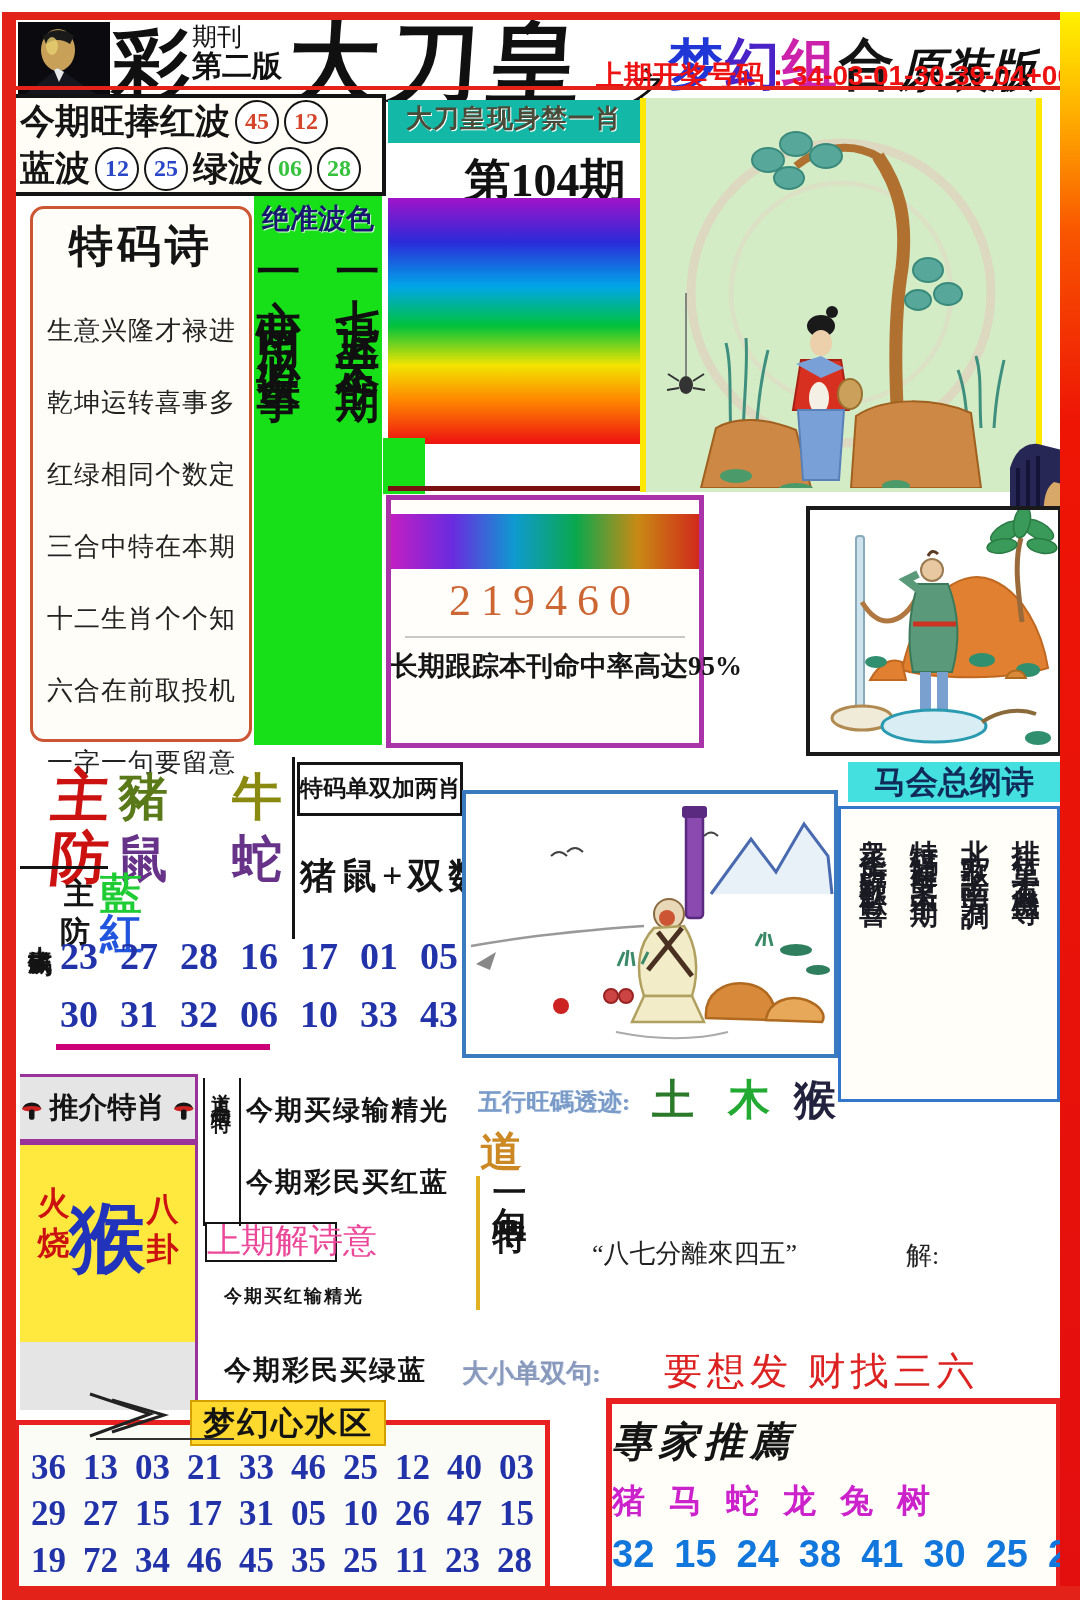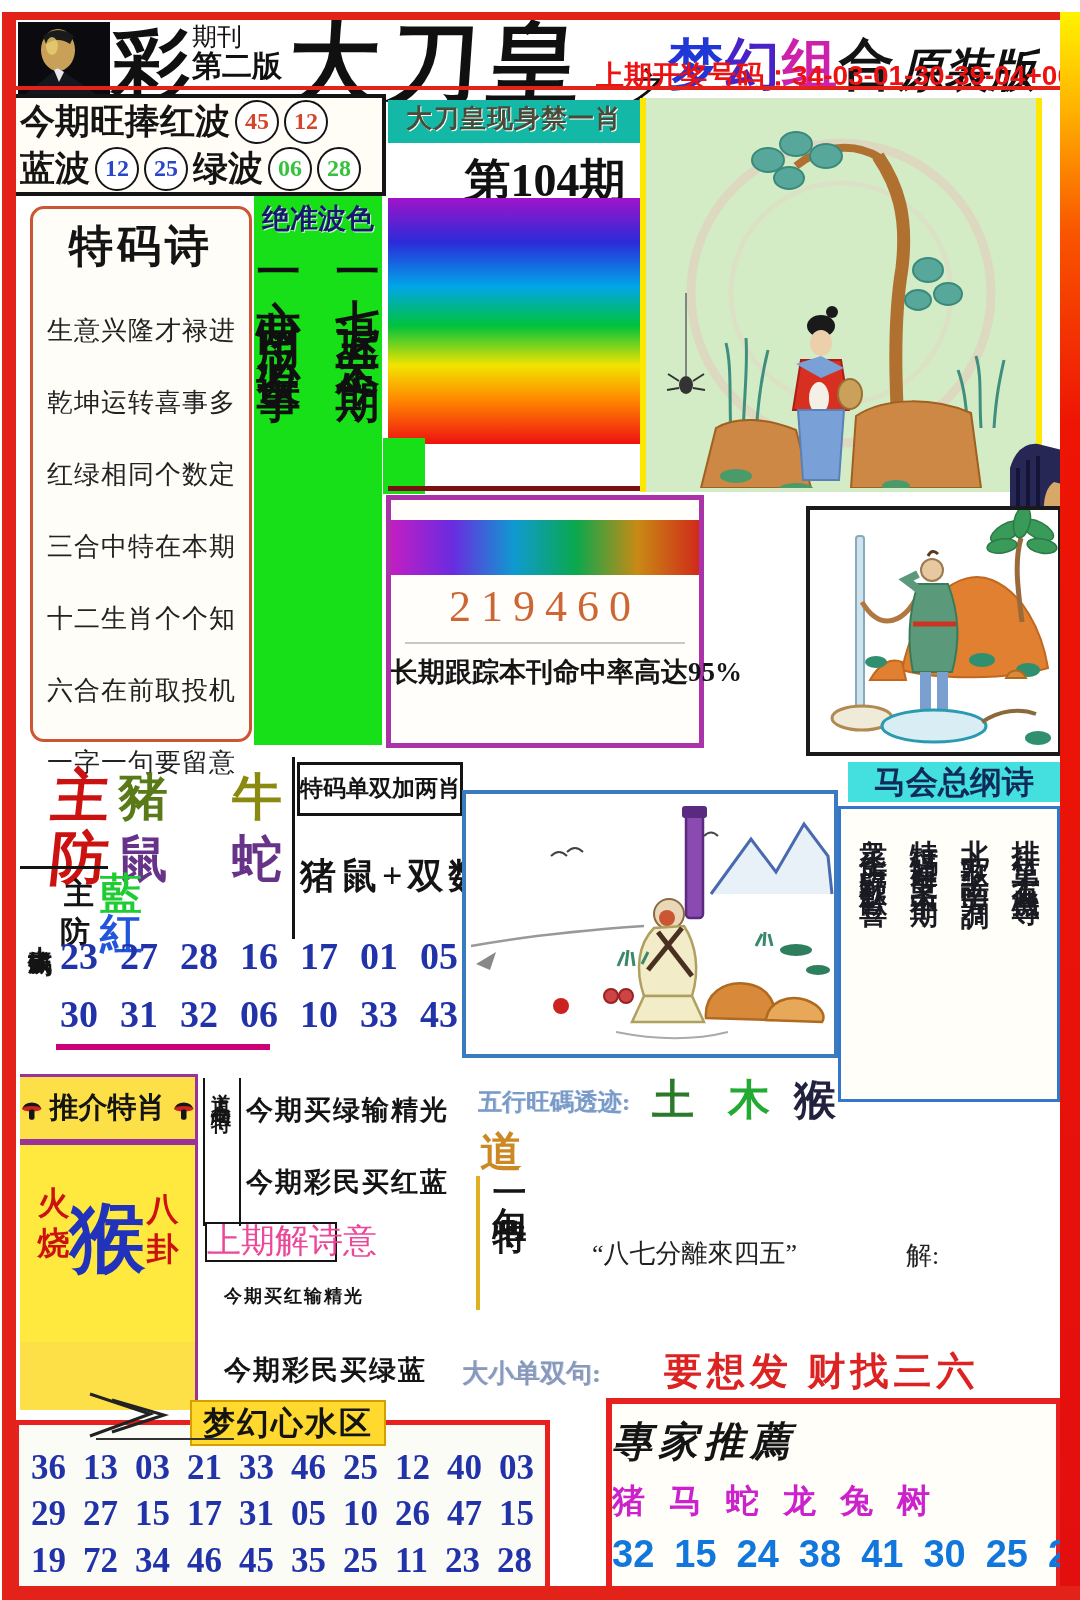--- a/index.html
+++ b/index.html
@@ -55,21 +55,21 @@
 
   
   .banner{left:388px;top:100px;width:252px;height:43px;background:#14b8a6;text-align:center;line-height:38px;
           font-size:26px;font-weight:bold;color:#4a4a38;text-shadow:1px 1px 0 #ffffff;letter-spacing:1px;}
   .issue{left:388px;top:150px;width:314px;text-align:center;font-size:46px;font-weight:bold;color:#111;}
   .rooster{left:388px;top:198px;width:314px;text-align:center;font-size:205px;line-height:1.2;font-weight:bold;
            background:linear-gradient(180deg,#a013c9 0%,#2b2bd9 18%,#00a6e8 36%,#00c23c 52%,#f2e400 68%,#ff8800 82%,#ee1111 100%);}
   .green-wedge{left:383px;top:438px;width:42px;height:56px;background:#18e018;}
   .dark-line{left:388px;top:486px;width:312px;height:5px;background:#7a1010;}
   .liuwei{left:386px;top:495px;width:318px;height:253px;border:5px solid #aa33aa;background:#fffefb;box-sizing:border-box;}
-  .liuwei-title{margin-top:20px;text-align:center;font-size:41px;font-weight:bold;letter-spacing:2px;
+  .liuwei-title{margin-top:14px;text-align:center;font-size:41px;font-weight:bold;letter-spacing:2px;
            background:linear-gradient(90deg,#c21ec2,#6a2be0,#0f9ad0,#0aa84e,#c88a14,#d12a1a);}
   .liuwei-nums{margin-top:6px;text-align:center;font-size:44px;color:#cc6633;letter-spacing:10px;}
   .liuwei-div{width:280px;height:2px;background:#c8c8c8;margin:10px auto 0 auto;}
   .liuwei-footer{margin-top:10px;text-align:center;font-size:27px;font-weight:bold;color:#151515;}
 
   
   .lady{left:640px;top:98px;width:402px;height:394px;background:#d4ecc6;
         border-left:6px solid #ffe800;border-right:6px solid #ffe800;box-sizing:border-box;}
   .fragment{left:1004px;top:438px;width:58px;height:80px;}
   .manpole{left:806px;top:506px;width:256px;height:250px;border:4px solid #1a1a1a;background:#ffffff;box-sizing:border-box;}
@@ -103,21 +103,21 @@
 
   
   .win-label{left:24px;top:926px;writing-mode:vertical-rl;text-orientation:upright;font-size:24px;font-weight:bold;
              color:#141414;letter-spacing:2px;height:130px;}
   .win-row1{left:60px;top:934px;display:flex;gap:22px;font-size:38px;font-weight:bold;color:#2233aa;}
   .win-row2{left:60px;top:992px;display:flex;gap:22px;font-size:38px;font-weight:bold;color:#2233aa;}
   .win-underline{left:56px;top:1044px;width:214px;height:6px;background:#cc0077;}
 
   
   .tuijie{left:20px;top:1074px;width:178px;height:336px;border-top:3px solid #993399;border-right:3px solid #993399;
-          background:#fde047;box-sizing:border-box;}
+          background:#e5e5e5;box-sizing:border-box;}
   .tj-header{height:62px;display:flex;align-items:center;justify-content:center;gap:6px;
              font-size:29px;font-weight:bold;color:#141414;}
   .tj-div{height:3px;background:#993399;}
   .tj-animals{height:68px;line-height:68px;padding-left:8px;font-size:30px;font-weight:bold;color:#bb22bb;font-style:italic;}
   .tj-yellow{position:relative;height:197px;background:#ffe93e;}
   .tj-fire{position:absolute;left:12px;top:16px;writing-mode:vertical-rl;text-orientation:upright;
            font-size:32px;font-weight:bold;color:#cc1111;letter-spacing:40px;}
   .tj-big{position:absolute;left:50%;top:50%;transform:translate(-50%,-54%);font-size:76px;font-weight:bold;color:#2233bb;}
   .tj-bagua{position:absolute;right:10px;top:22px;writing-mode:vertical-rl;text-orientation:upright;
             font-size:32px;font-weight:bold;color:#cc1111;letter-spacing:40px;}
@@ -139,21 +139,21 @@
   .wx-v1{left:652px;top:1072px;font-size:42px;font-weight:bold;color:#2a7a2a;}
   .wx-v2{left:728px;top:1072px;font-size:42px;font-weight:bold;color:#22aa33;}
   .wx-v3{left:794px;top:1072px;font-size:42px;font-weight:bold;color:#22223f;}
   .wx-dao{left:480px;top:1124px;font-size:42px;font-weight:bold;color:#cc8822;}
   .wx-yline{left:476px;top:1176px;width:4px;height:134px;background:#e0b020;}
   .wx-vert{left:486px;top:1174px;writing-mode:vertical-rl;text-orientation:upright;font-size:34px;font-weight:bold;
            color:#141414;letter-spacing:6px;}
   .wx-quote{left:592px;top:1236px;font-size:26px;color:#222;}
   .wx-jie{left:906px;top:1238px;font-size:26px;color:#222;}
   .wx-dx-label{left:462px;top:1356px;font-size:26px;font-weight:bold;color:#8899bb;text-shadow:1px 0 0 #d0d8ee;}
-  .wx-dx-value{left:664px;top:1346px;font-size:38px;font-weight:bold;color:#dd2222;letter-spacing:5px;}
+  .wx-dx-value{left:664px;top:1346px;font-size:38px;font-weight:normal;color:#dd2222;letter-spacing:5px;}
 
   
   .xs-tab{left:190px;top:1400px;width:196px;height:46px;background:#ffd92e;border:2px solid #d4a000;box-sizing:border-box;
           text-align:center;line-height:42px;font-size:32px;font-weight:bold;color:#141414;letter-spacing:2px;z-index:2;}
   .xs-box{left:14px;top:1420px;width:536px;height:172px;border:5px solid #e82020;background:#fcfcf6;box-sizing:border-box;
           display:flex;flex-direction:column;justify-content:space-evenly;padding:16px 0 0 12px;}
   .xs-row{display:flex;gap:17px;font-size:35px;font-weight:bold;color:#2233aa;}
 
   
   .ex-box{left:606px;top:1398px;width:456px;height:194px;border:6px solid #e82020;background:#fffef8;box-sizing:border-box;

